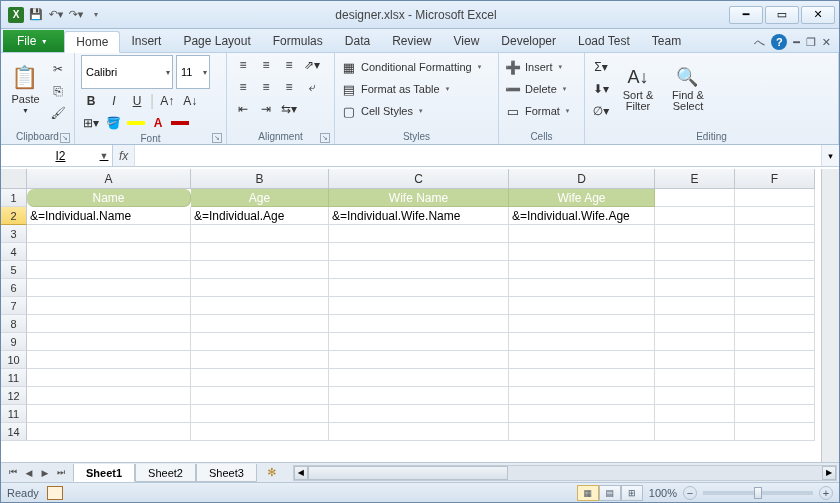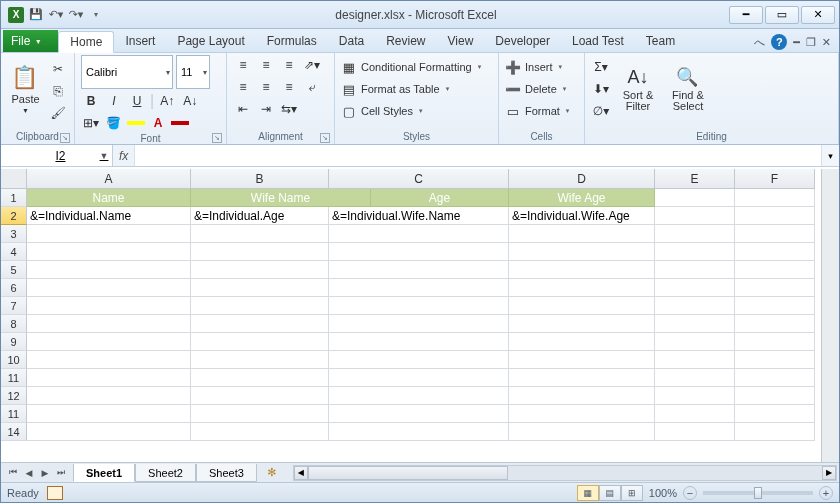--- a/index.html
+++ b/index.html
@@ -11,21 +11,21 @@
 .qat-icon { width: 18px; height: 18px; display: flex; align-items: center; justify-content: center; font-size: 11px; }
 .qat-excel { width: 16px; height: 16px; background: #2a7a2a; color: #fff; font-weight: bold; font-size: 10px; border-radius: 2px; display: flex; align-items: center; justify-content: center; }
 .qat-save { color: #3a5fcd; }
 .qat-undo, .qat-redo { color: #555; position: relative; }
 .title-text { flex: 1; text-align: center; font-size: 12px; color: #444; }
 .winbtns { display: flex; gap: 0; padding-right: 4px; }
 .winbtn { width: 34px; height: 18px; border: 1px solid #a8bed3; background: linear-gradient(#f6fbff, #e1ecf7); display: flex; align-items: center; justify-content: center; font-size: 11px; border-radius: 2px; margin-left: 2px; }
 
 
 .tabsrow { height: 24px; background: linear-gradient(#e8f1fb, #d9e7f5); display: flex; align-items: flex-end; padding-left: 0; border-bottom: 1px solid #bcd0e5; }
-.filebtn { background: linear-gradient(#2fa13a, #188228); color: #fff; height: 22px; padding: 0 18px 0 8px; font-size: 12px; display: flex; align-items: center; border-radius: 0 0 0 0; margin-left: 2px; position: relative; margin-top: 44px; }
+.filebtn { background: linear-gradient(#2fa13a, #188228); color: #fff; height: 22px; padding: 0 18px 0 14px; font-size: 12px; display: flex; align-items: center; border-radius: 0 0 0 0; margin-left: 2px; position: relative; margin-top: 44px; }
 .filebtn:after { content: "▾"; font-size: 8px; margin-left: 6px; }
 .tab { padding: 0 11px; height: 22px; font-size: 12px; color: #3b3b3b; display: flex; align-items: center; }
 .tab.active { background: #fff; border: 1px solid #bcd0e5; border-bottom: 1px solid #fff; border-radius: 3px 3px 0 0; margin-bottom: -1px; }
 .tab-right { margin-left: auto; display: flex; align-items: center; gap: 6px; padding-right: 8px; padding-bottom: 2px; }
 .help-icon { width: 16px; height: 16px; background: #1c75bc; color: #fff; border-radius: 50%; font-size: 11px; font-weight: bold; display: flex; align-items: center; justify-content: center; }
 .mini-btn { font-size: 11px; color: #556; }
 
 
 .ribbon { height: 92px; background: linear-gradient(#f4f8fc, #e7eff8); border-bottom: 1px solid #a9c0d7; display: flex; }
 .group { border-right: 1px solid #c5d6e8; display: flex; flex-direction: column; height: 100%; padding: 2px 6px 0 6px; }
@@ -319,23 +319,23 @@
       <div class="row-h">8</div>
       <div class="row-h">9</div>
       <div class="row-h">10</div>
       <div class="row-h">11</div>
       <div class="row-h">12</div>
       <div class="row-h">11</div>
       <div class="row-h">14</div>
     </div>
   <div class="cells" id="cells">
       <div class="cell-row">
-        <div class="cell header-cell" style="width: 164px;">Name</div>
+        <div class="cell header-cell" style="width: 164px; border-radius: 7px;">Name</div>
+        <div class="cell header-cell" style="width: 138px;">Age</div>
         <div class="cell header-cell" style="width: 180px;">Wife Name</div>
-        <div class="cell header-cell" style="width: 138px;">Age</div>
         <div class="cell header-cell" style="width: 146px;">Wife Age</div>
         <div class="cell" style="width: 80px;"></div>
         <div class="cell" style="width: 80px;"></div>
       </div>
       <div class="cell-row">
         <div class="cell" style="width: 164px;">&amp;=Individual.Name</div>
         <div class="cell" style="width: 138px;">&amp;=Individual.Age</div>
         <div class="cell" style="width: 180px;">&amp;=Individual.Wife.Name</div>
         <div class="cell" style="width: 146px;">&amp;=Individual.Wife.Age</div>
         <div class="cell" style="width: 80px;"></div>

